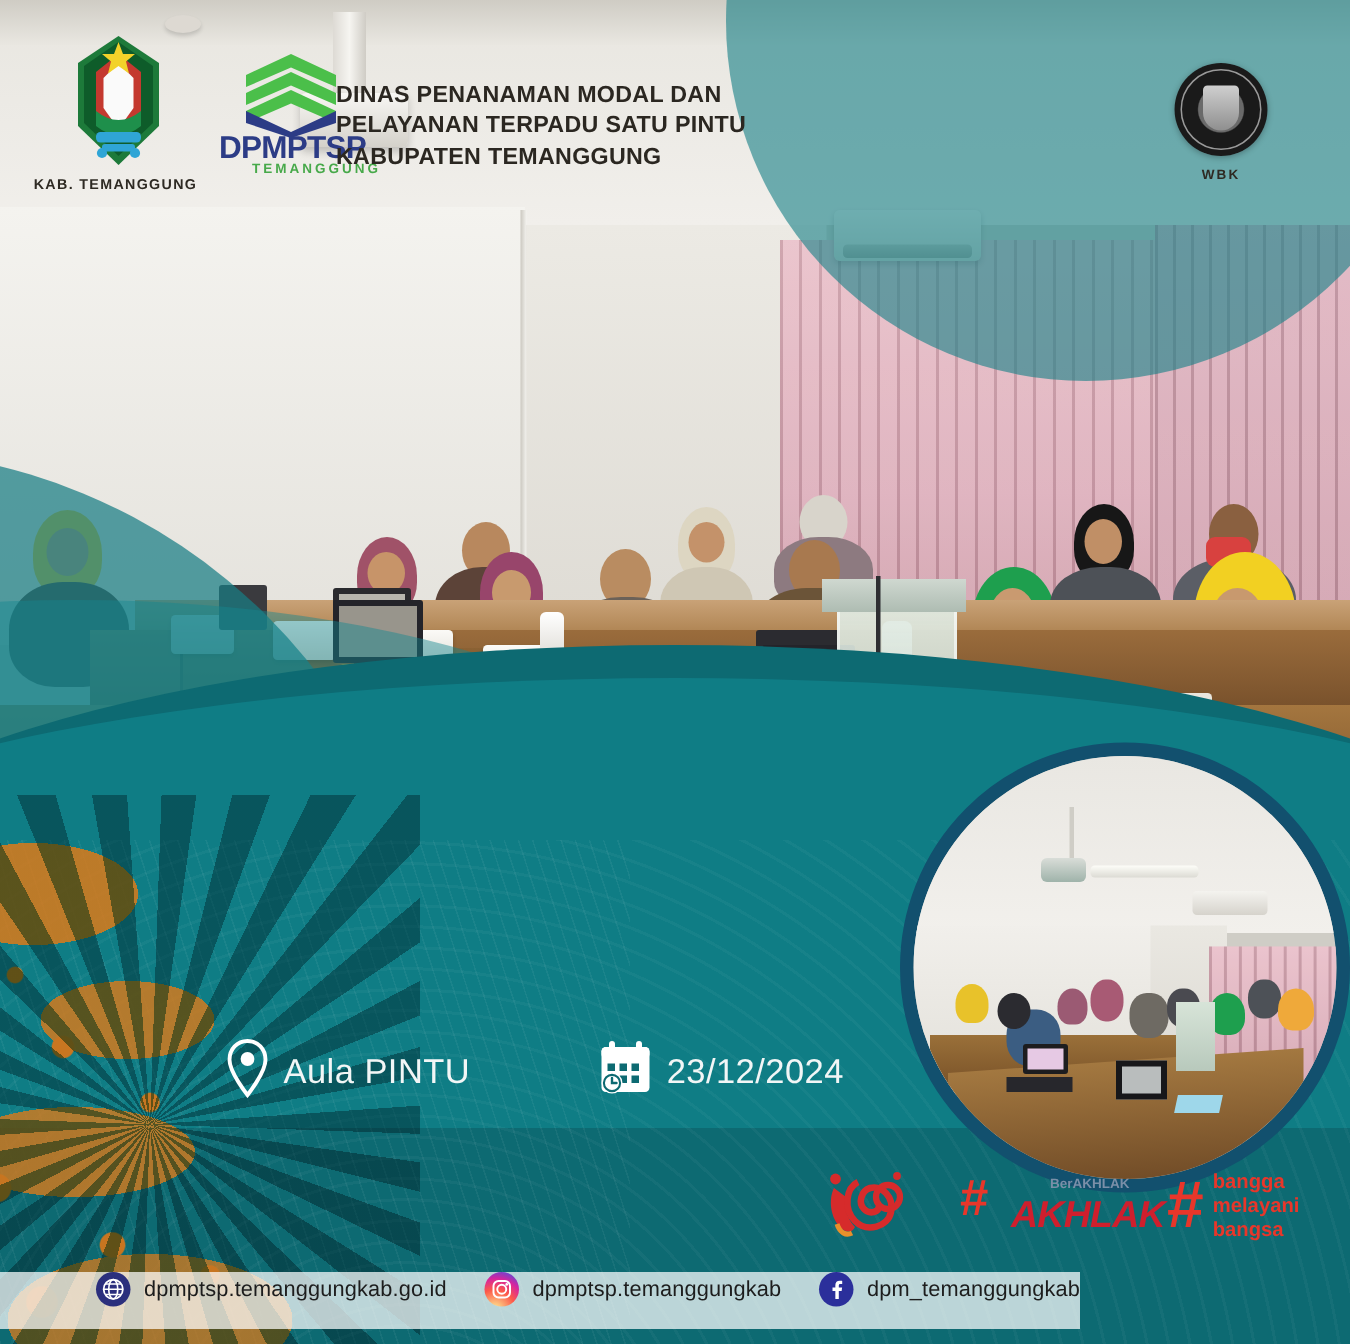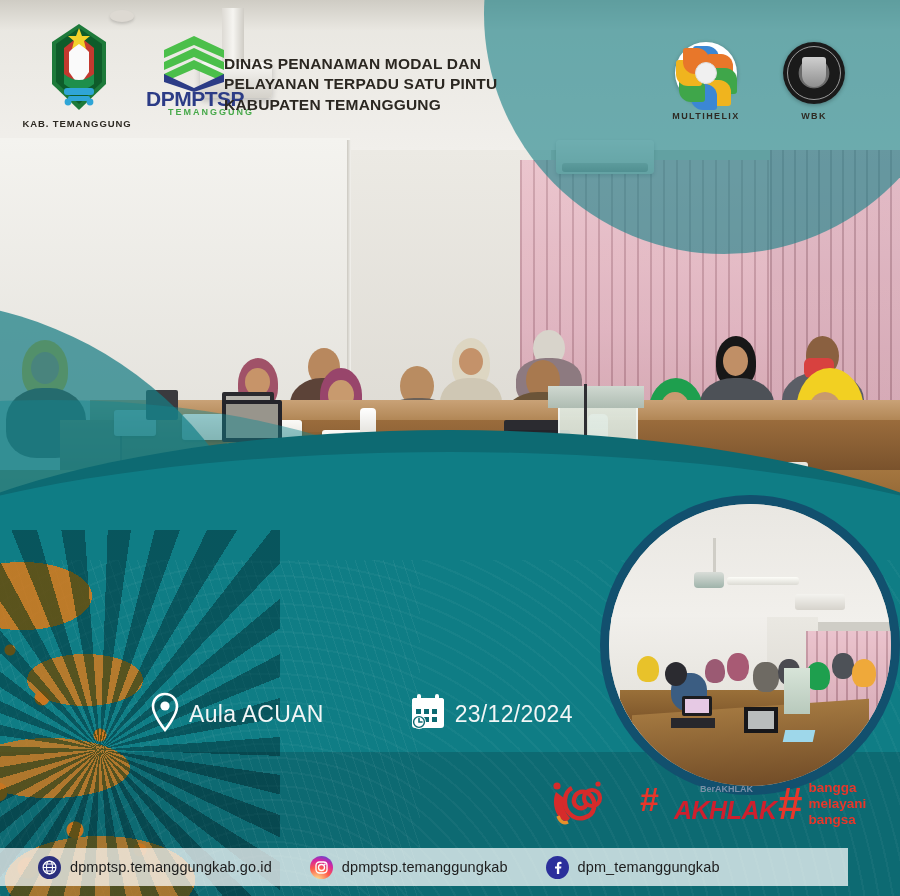--- a/index.html
+++ b/index.html
@@ -197,23 +197,23 @@
   .akhlak{position:absolute;left:640px;top:782px;width:130px;height:44px;}
   .bangga{position:absolute;left:778px;top:778px;width:120px;height:52px;
     display:flex;align-items:center;gap:6px;}
   .bangga-txt{font-size:13.5px;line-height:1.18;color:#e8362a;font-weight:700;}
   .hash-red{font-size:34px;font-weight:900;color:#e8362a;line-height:1;}
   .akhlak-word{font-size:25px;font-weight:900;font-style:italic;color:#cf1f2d;
     letter-spacing:-.5px;line-height:1;}
 
   
   .footer{
-    position:absolute;left:0;bottom:10px;width:848px;height:38px;
+    position:absolute;left:0;bottom:10px;width:720px;height:38px;
     background:rgba(255,255,255,.72);
-    display:flex;align-items:center;gap:12px;padding-left:38px;
+    display:flex;align-items:flex-start;gap:12px;padding-left:64px;
   }
   .f-item{display:flex;align-items:center;gap:9px;}
   .f-text{font-size:14.5px;color:#1d1d1d;letter-spacing:.1px;}
   .f-icon{width:23px;height:23px;border-radius:50%;display:flex;align-items:center;
     justify-content:center;flex:0 0 auto;}
   .ico-globe{background:#2b2f7d;}
   .ico-ig{background:radial-gradient(circle at 30% 110%,#fdf497,#fd5949 45%,#d6249f 70%,#285AEB 100%);}
   .ico-fb{background:#2b2f9b;}
   .f-sp{width:14px;}
 </style>
@@ -388,54 +388,40 @@
         <path d="M46 14 L76 28 L76 36 L46 23 L16 36 L16 28 Z" fill="#4bbf4a"></path>
         <path d="M46 26 L76 40 L76 48 L46 35 L16 48 L16 40 Z" fill="#4bbf4a"></path>
         <path d="M16 40 L46 54 L76 40 L76 48 L46 58 L16 48 Z" fill="#2c3c86"></path>
       </svg>
     </div>
     <div class="dp-name">DPMPTSP</div>
     <div class="dp-sub">TEMANGGUNG</div>
 
     <div class="org-title">DINAS PENANAMAN MODAL DAN PELAYANAN TERPADU SATU PINTU KABUPATEN TEMANGGUNG</div>
 
-    <div class="mh-wrap">
-      <div class="mh-circle">
-        <div class="mh-seg" style="left:18px;top:4px;background:#3b87d4;"></div>
-        <div class="mh-seg" style="left:32px;top:12px;background:#e8772a;"></div>
-        <div class="mh-seg" style="left:36px;top:26px;background:#3fa64a;"></div>
-        <div class="mh-seg" style="left:30px;top:38px;background:#f0b41e;"></div>
-        <div class="mh-seg" style="left:16px;top:42px;background:#3b87d4;"></div>
-        <div class="mh-seg" style="left:4px;top:34px;background:#3fa64a;"></div>
-        <div class="mh-seg" style="left:1px;top:18px;background:#f0b41e;"></div>
-        <div class="mh-seg" style="left:8px;top:6px;background:#e8772a;"></div>
-        <div class="mh-core"></div>
-      </div>
-      <div class="badge-lbl">MULTIHELIX</div>
-    </div>
 
     <div class="wbk-wrap">
       <div class="wbk-circle">
         <div class="wbk-ring"></div>
         <div class="wbk-shield"></div>
       </div>
       <div class="badge-lbl">WBK</div>
     </div>
   </div>
 
 
   <div class="meta-row">
     <div class="meta-item">
       <span>
         <svg width="30" height="40" viewBox="0 0 30 40">
           <path d="M15 2 C8 2 3 7.5 3 14.5 C3 23 15 38 15 38 C15 38 27 23 27 14.5 C27 7.5 22 2 15 2 Z" fill="none" stroke="#ffffff" stroke-width="2.6"></path>
           <circle cx="15" cy="14" r="4.6" fill="#ffffff"></circle>
         </svg>
       </span>
-      <span class="meta-text">Aula ACUAN</span>
+      <span class="meta-text">Aula PINTU</span>
     </div>
     <div class="gap"></div>
     <div class="meta-item">
       <span>
         <svg width="36" height="38" viewBox="0 0 36 38">
           <rect x="2" y="5" width="32" height="30" rx="3" fill="#ffffff"></rect>
           <rect x="2" y="5" width="32" height="8" rx="3" fill="#ffffff"></rect>
           <rect x="7" y="1" width="4" height="7" rx="2" fill="#ffffff"></rect>
           <rect x="25" y="1" width="4" height="7" rx="2" fill="#ffffff"></rect>
           <g fill="#0d6a72">

